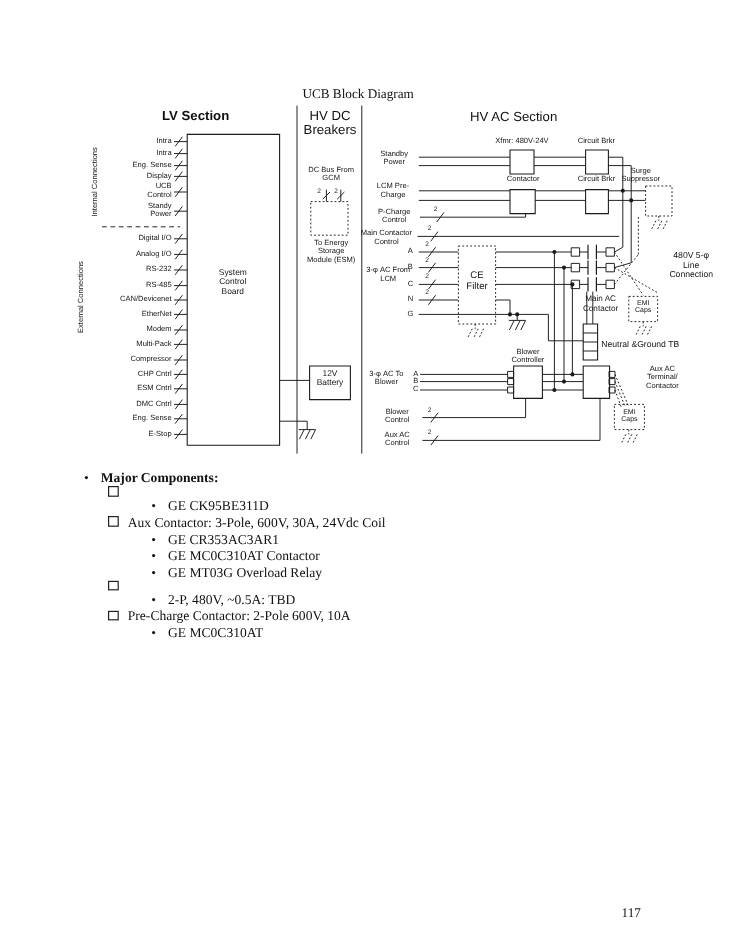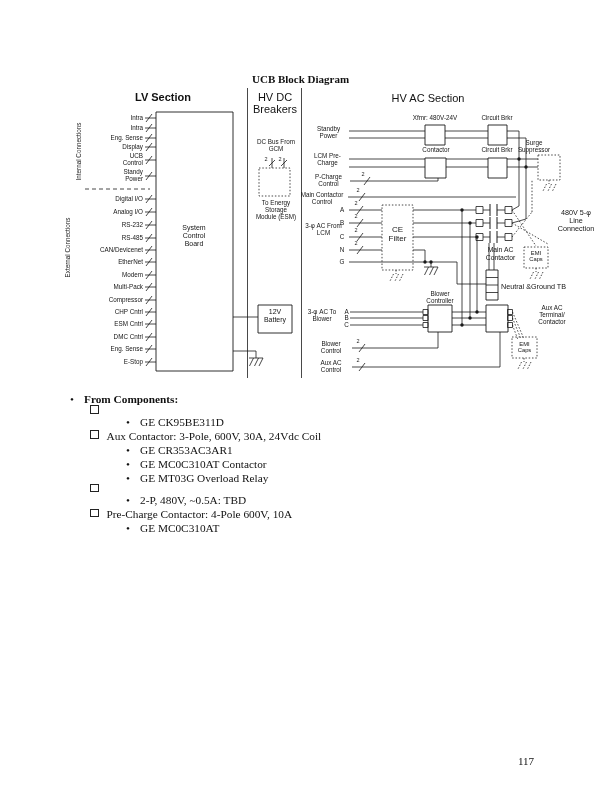--- a/index.html
+++ b/index.html
@@ -7,21 +7,21 @@
         font-family:"Liberation Serif",serif;color:#111;}
   svg.wires{position:absolute;left:0;top:0;}
   svg.wires *{vector-effect:non-scaling-stroke;}
   svg.wires text{font:5.5px "Liberation Sans",sans-serif;fill:#1a1a1a;stroke:none;}
   .dl{position:absolute;font-family:"Liberation Sans",sans-serif;font-size:6.3px;line-height:1.12;color:#151515;}
   .c{text-align:center;}
   .r{text-align:right;}
   .nw{white-space:nowrap;}
   .hdr{font-family:"Liberation Sans",sans-serif;font-size:11px;line-height:1.05;color:#111;}
   .rot{transform:rotate(-90deg);transform-origin:center center;}
-  .title{position:absolute;font-family:"Liberation Serif",serif;font-weight:bold;font-size:11px;white-space:nowrap;}
+  .title{position:absolute;font-family:"Liberation Serif",serif;font-weight:normal;font-size:11px;white-space:nowrap;}
   .pageno{position:absolute;font-size:11px;font-family:"Liberation Serif",serif;}
   .complist{position:absolute;left:70px;top:392px;width:500px;font-size:11.3px;line-height:14px;}
   .row{display:flex;align-items:baseline;}
   .row .b0{width:14px;flex:none;}
   .lvl1{padding-left:20px;}
   .lvl1 .chk{flex:none;width:6.5px;height:6.5px;border:0.9px solid #222;margin-right:8px;position:relative;top:-1px;align-self:center;}
   .lvl2{padding-left:56px;}
   .lvl2 .b2{width:14px;flex:none;}
   .bold{font-weight:bold;}
 </style>
@@ -214,21 +214,21 @@
   <div class="dl c" style="left:302px;top:308px;width:40px;">3-φ AC To Blower</div>
   <div class="dl c" style="left:343px;top:308px;width:7px;">A</div>
   <div class="dl c" style="left:343px;top:314px;width:7px;">B</div>
   <div class="dl c" style="left:343px;top:321px;width:7px;">C</div>
   <div class="dl c" style="left:314px;top:340px;width:34px;">Blower Control</div>
   <div class="dl c" style="left:314px;top:359px;width:34px;">Aux AC Control</div>
 
   <div class="complist">
     <div class="row">
       <span class="b0">•</span>
-      <span class="bold">From Components:</span>
+      <span class="bold">Major Components:</span>
     </div>
     <div class="row lvl1">
       <span class="chk"></span>
     </div>
     <div class="row lvl2">
       <span class="b2">•</span>
       <span>GE CK95BE311D</span>
     </div>
     <div class="row lvl1">
       <span class="chk"></span>
@@ -248,21 +248,21 @@
     </div>
     <div class="row lvl1">
       <span class="chk"></span>
     </div>
     <div class="row lvl2">
       <span class="b2">•</span>
       <span>2-P, 480V, ~0.5A: TBD</span>
     </div>
     <div class="row lvl1">
       <span class="chk"></span>
-      <span>Pre-Charge Contactor: 4-Pole 600V, 10A</span>
+      <span>Pre-Charge Contactor: 2-Pole 600V, 10A</span>
     </div>
     <div class="row lvl2">
       <span class="b2">•</span>
       <span>GE MC0C310AT</span>
     </div>
   </div>
 
   <div class="pageno" style="left:518px;top:755px;">117</div>
 </div>
 

